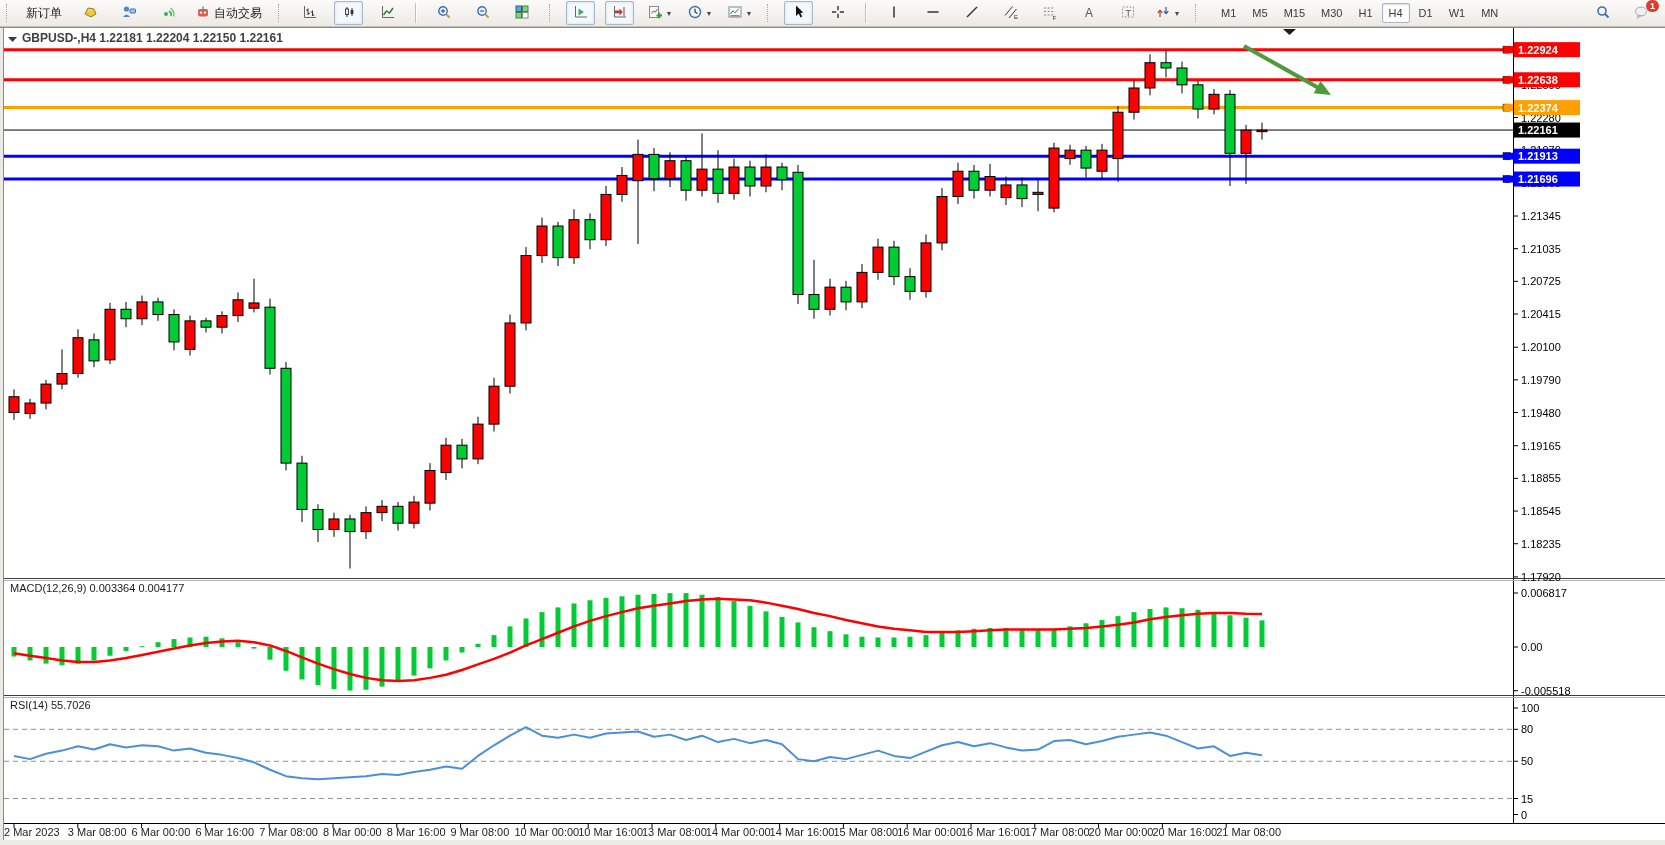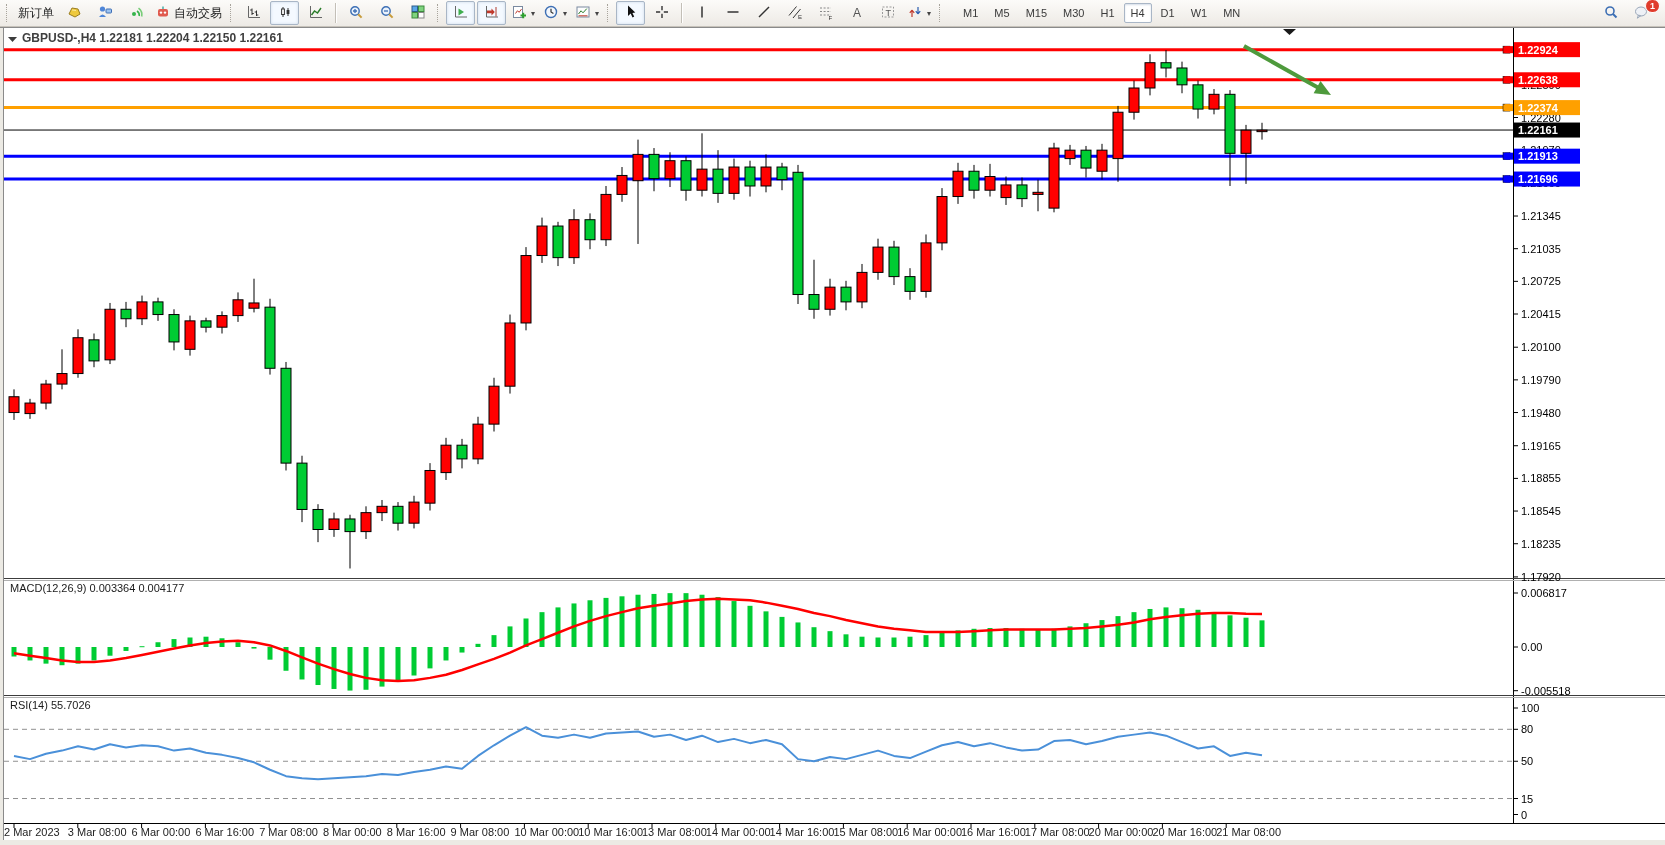--- a/index.html
+++ b/index.html
@@ -1,29 +1,29 @@
 <!DOCTYPE html>
 <html><head>
 <meta charset="utf-8">
 <style>
   html,body{margin:0;padding:0}
   body{width:1665px;height:845px;overflow:hidden;background:#fff;
        font-family:"Liberation Sans",sans-serif;position:relative}
   svg text{font-family:"Liberation Sans",sans-serif}
   .toolbar{position:absolute;top:0;left:0;width:1665px;height:27px;box-sizing:border-box;
     background:linear-gradient(#fcfbf9,#edeae5);border-bottom:1px solid #c6c2ba;
-    display:flex;align-items:center;gap:2px;padding:0 3px;z-index:5}
+    display:flex;align-items:center;gap:10px;padding:0 3px;z-index:5}
   .tb-btn{height:22px;min-width:23px;display:flex;align-items:center;justify-content:center;
     gap:3px;padding:0 2px;border:1px solid transparent;border-radius:2px;font-size:12px;color:#222}
   .tb-btn.active{border:1px solid #a9b6c6;background:#f4f9ff;box-shadow:inset 0 0 3px #ccd9e8}
   .tb-label{font-size:12px;white-space:nowrap}
   .caret{font-size:8px;color:#444;margin-left:1px}
   .sep{width:1px;height:20px;background:#c3bfb7;box-shadow:1px 0 0 #fff;margin:0 3px}
   .grip{width:3px;height:18px;border-left:1px dotted #a8a49c;margin:0 3px}
-  .tf-wrap{display:flex;align-items:center;gap:2px;margin-left:8px}
+  .tf-wrap{display:flex;align-items:center;gap:2px;margin-left:2px}
   .tf-btn{font-size:11px;color:#3a3a3a;padding:0 6px;height:18px;line-height:18px;
     border:1px solid transparent;border-radius:2px}
   .tf-btn.active{border-color:#a9b6c6;background:#fff;box-shadow:inset 0 1px 2px #d6dee8}
   .spacer{flex:1}
   .chat-wrap{position:relative;margin-right:6px}
   .badge{position:absolute;top:-3px;right:-5px;background:#e03c2c;color:#fff;font-size:9px;
     font-weight:bold;border-radius:7px;padding:1px 4px;border:1px solid #fff}
   #chart{position:absolute;top:0;left:0;z-index:1}
 </style>
 </head>

